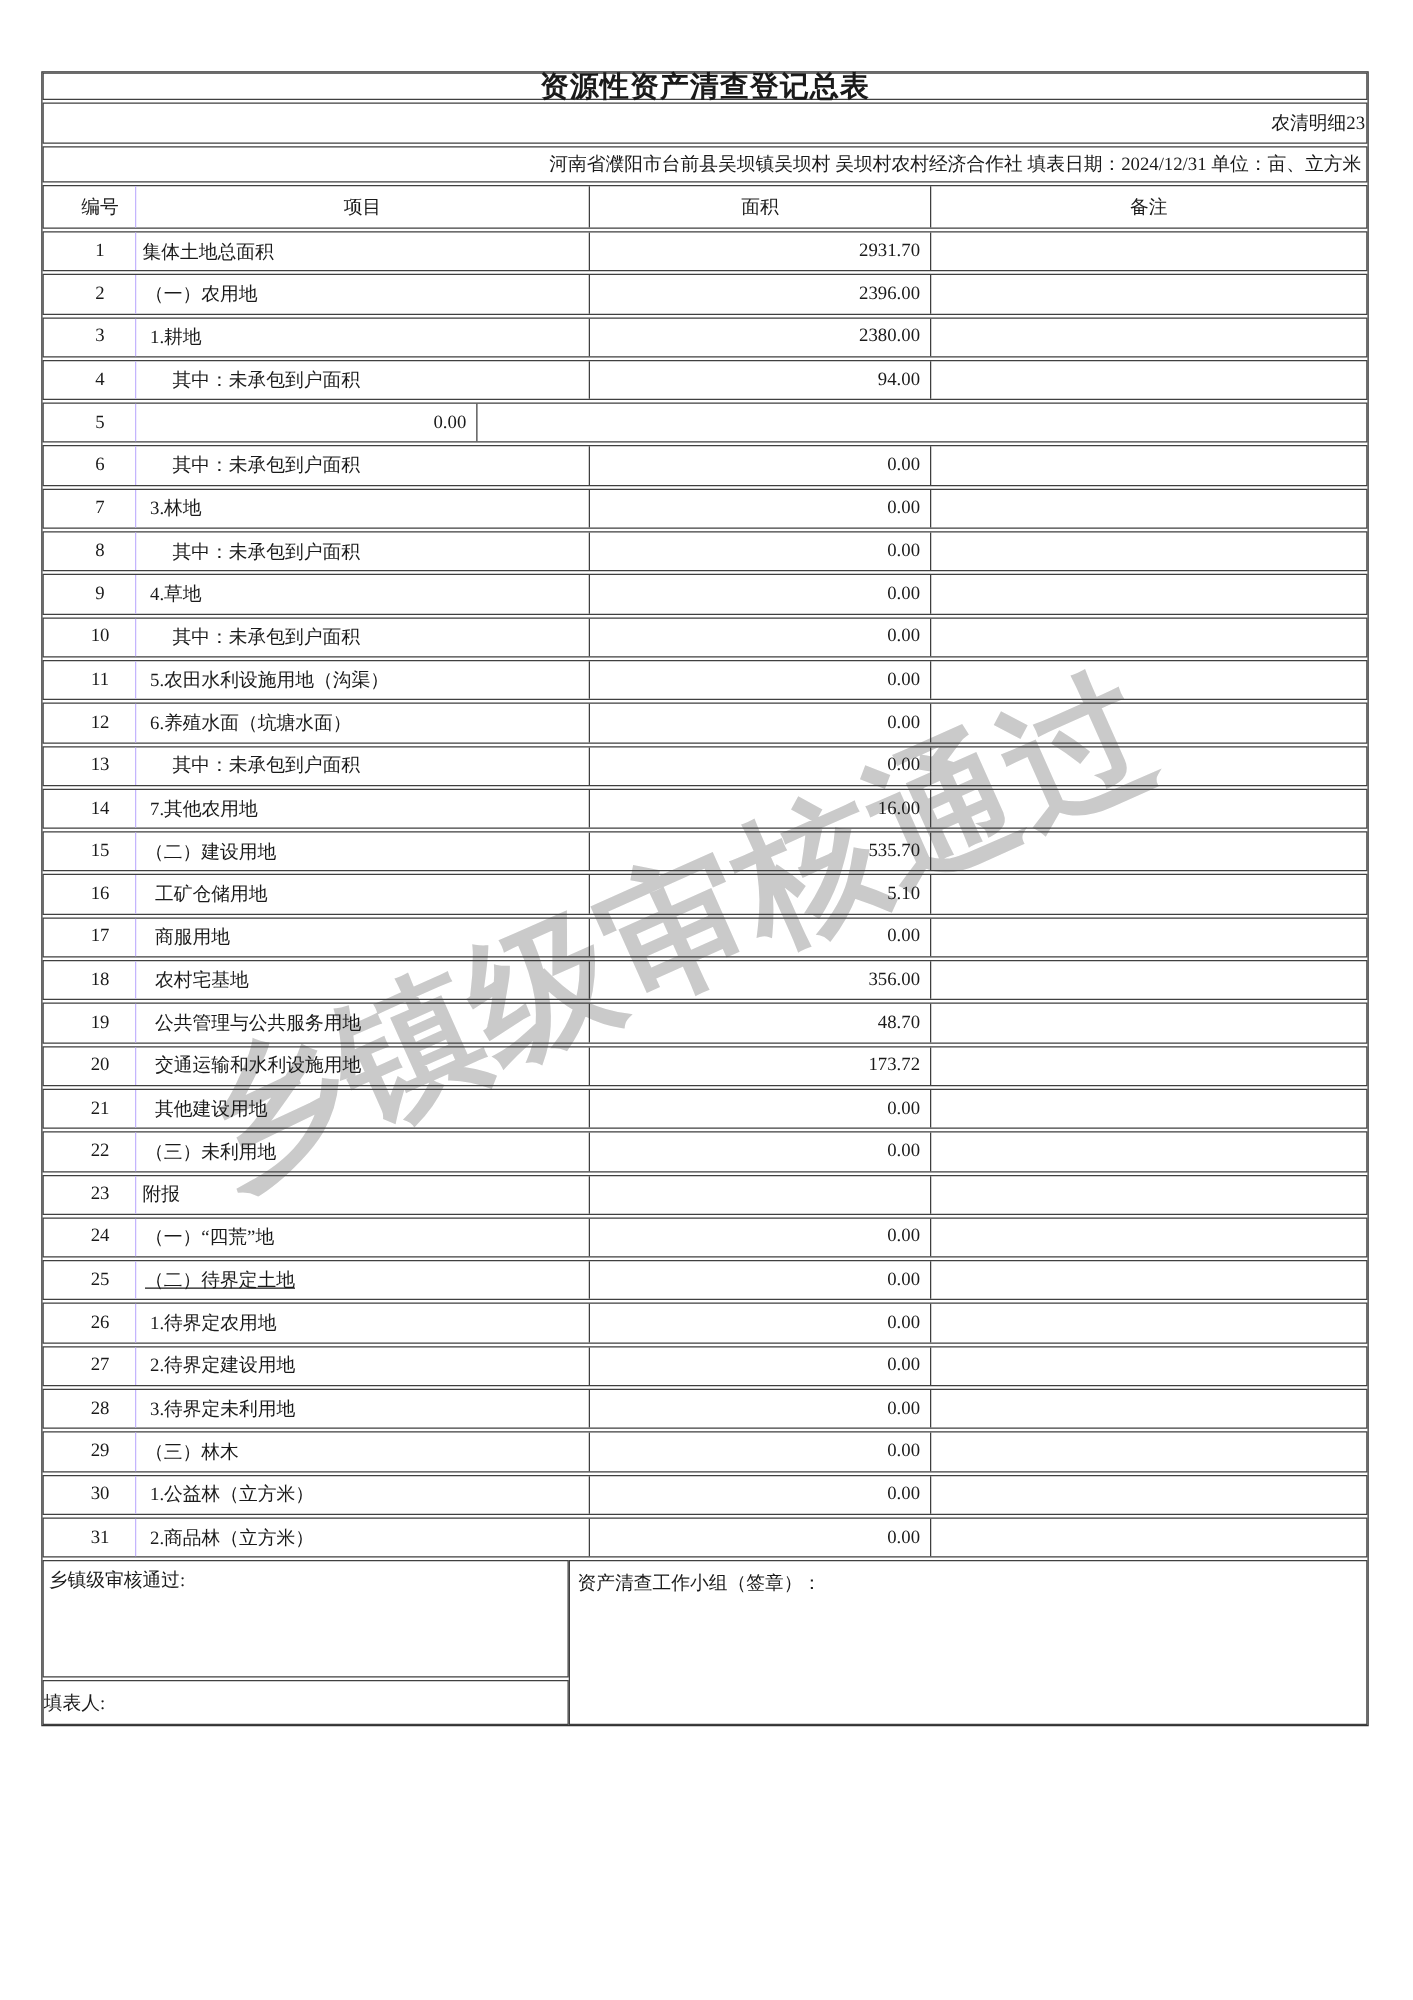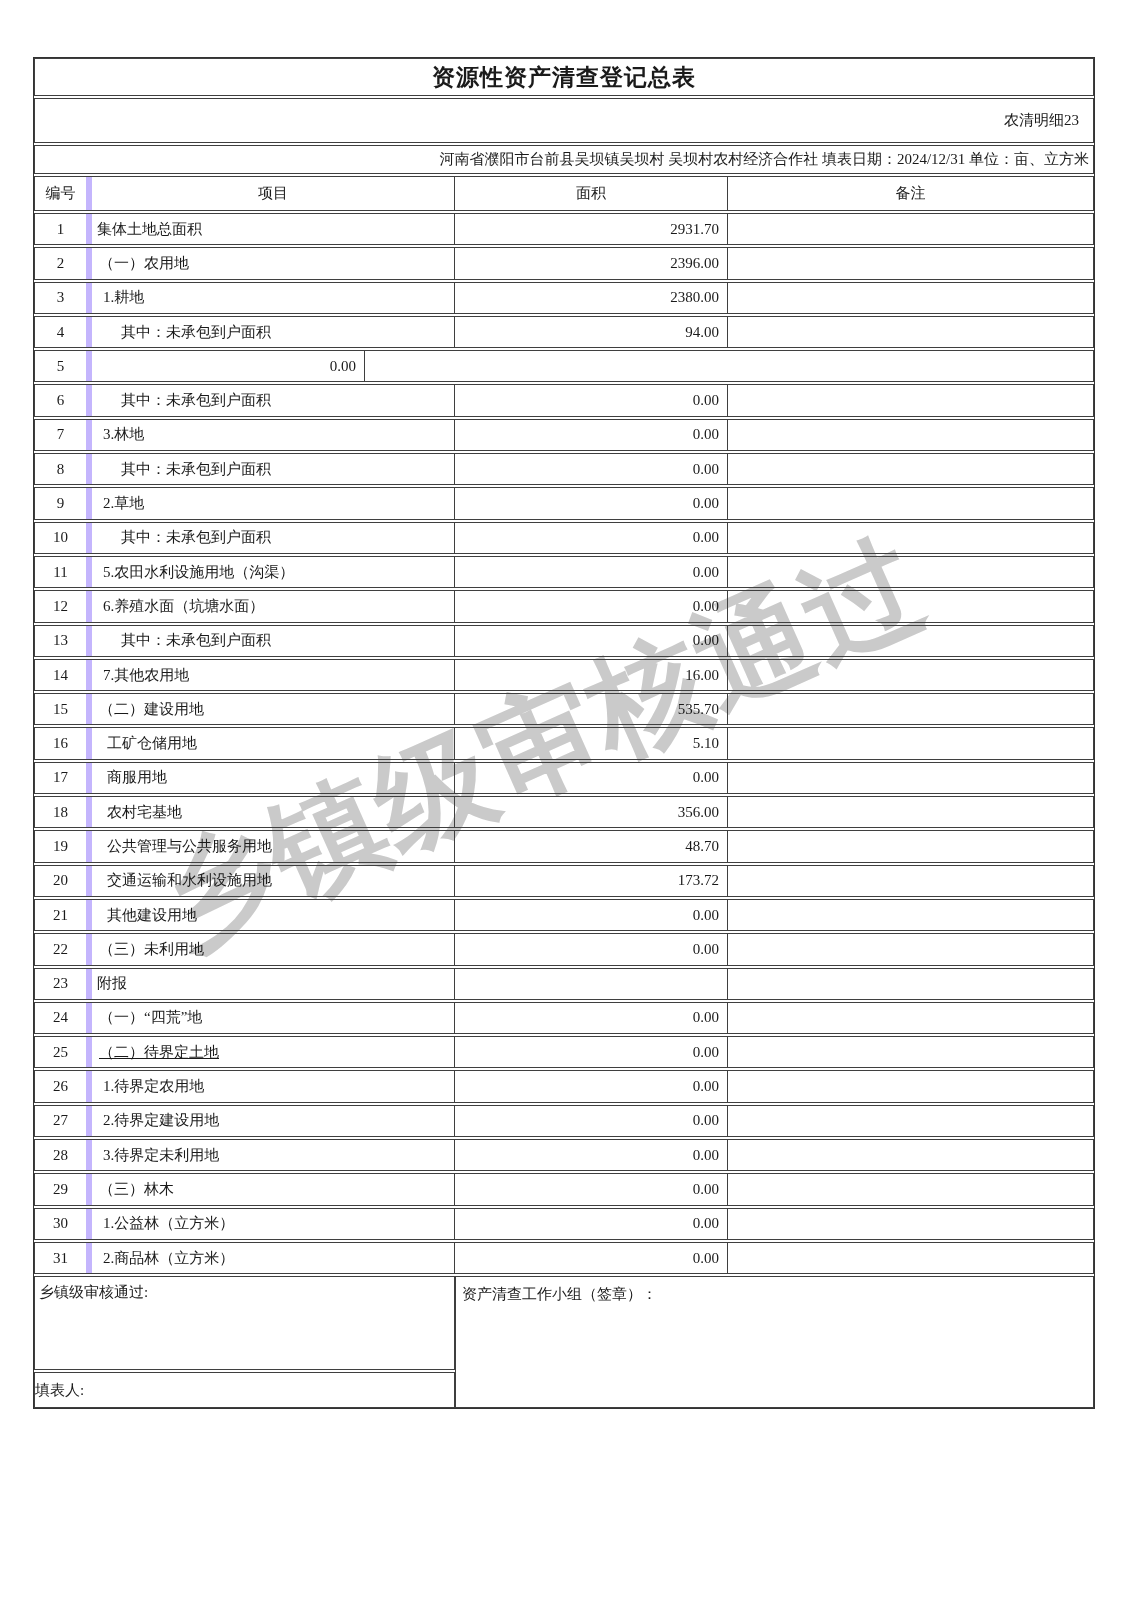--- a/index.html
+++ b/index.html
@@ -14,31 +14,31 @@
     font-size:115px;font-weight:bold;color:#bdbdbd;opacity:.8;
     white-space:nowrap;letter-spacing:2px;pointer-events:none;
   }
   
   .sheet{
     position:absolute;left:33px;top:57px;width:1062px;z-index:2;
     display:flex;flex-direction:column;row-gap:2px;
     border:1px solid #333;box-sizing:border-box;background:transparent;
   }
   .box{border:1px solid #3f3f3f;box-sizing:border-box;background:transparent;}
-  .title-box{height:38px;display:flex;align-items:center;justify-content:center;}
+  .title-box{height:22px;display:flex;align-items:center;justify-content:center;}
   .title-box .t{font-size:23px;font-weight:bold;letter-spacing:1px;}
   .meta-row{display:flex;align-items:center;justify-content:flex-end;font-size:15px;}
-  .meta1{height:45px;padding-right:14px;}
+  .meta1{height:33px;padding-right:1px;}
   .meta2{height:29px;padding-right:4px;}
   
   .trow{display:flex;box-sizing:border-box;}
   .thead{height:35px;}
   .tbody-row{height:32.3px;}
   .c{box-sizing:border-box;display:flex;align-items:center;font-size:15px;overflow:hidden;white-space:nowrap;}
-  .c1{width:57px;justify-content:center;border-right:6px solid #c4b5fd;}
+  .c1{width:57px;justify-content:center;border-right:1px solid #c4b5fd;margin-left:17px;}
   .c2{width:363px;justify-content:flex-start;padding-left:5px;border-right:1px solid #3f3f3f;}
   .c3{width:273px;justify-content:flex-end;padding-right:8px;border-right:1px solid #3f3f3f;}
   .c4{flex:1;}
   .thead .c{justify-content:center;padding:0;}
   #table-body{display:flex;flex-direction:column;row-gap:2px;}
   
   .footer{display:flex;height:132px;}
   .footer-left{width:421px;display:flex;flex-direction:column;row-gap:2px;}
   .fcell{border:1px solid #3f3f3f;box-sizing:border-box;font-size:15px;}
   .notes-cell{height:94px;padding:6px 4px;}
@@ -114,21 +114,21 @@
         <div class="c c4"></div>
       </div>
       <div class="box trow tbody-row">
         <div class="c c1">8</div>
         <div class="c c2" style="padding-left: 29px;">其中：未承包到户面积</div>
         <div class="c c3">0.00</div>
         <div class="c c4"></div>
       </div>
       <div class="box trow tbody-row">
         <div class="c c1">9</div>
-        <div class="c c2" style="padding-left: 11px;">2.草地</div>
+        <div class="c c2" style="padding-left: 11px;">4.草地</div>
         <div class="c c3">0.00</div>
         <div class="c c4"></div>
       </div>
       <div class="box trow tbody-row">
         <div class="c c1">10</div>
         <div class="c c2" style="padding-left: 29px;">其中：未承包到户面积</div>
         <div class="c c3">0.00</div>
         <div class="c c4"></div>
       </div>
       <div class="box trow tbody-row">

